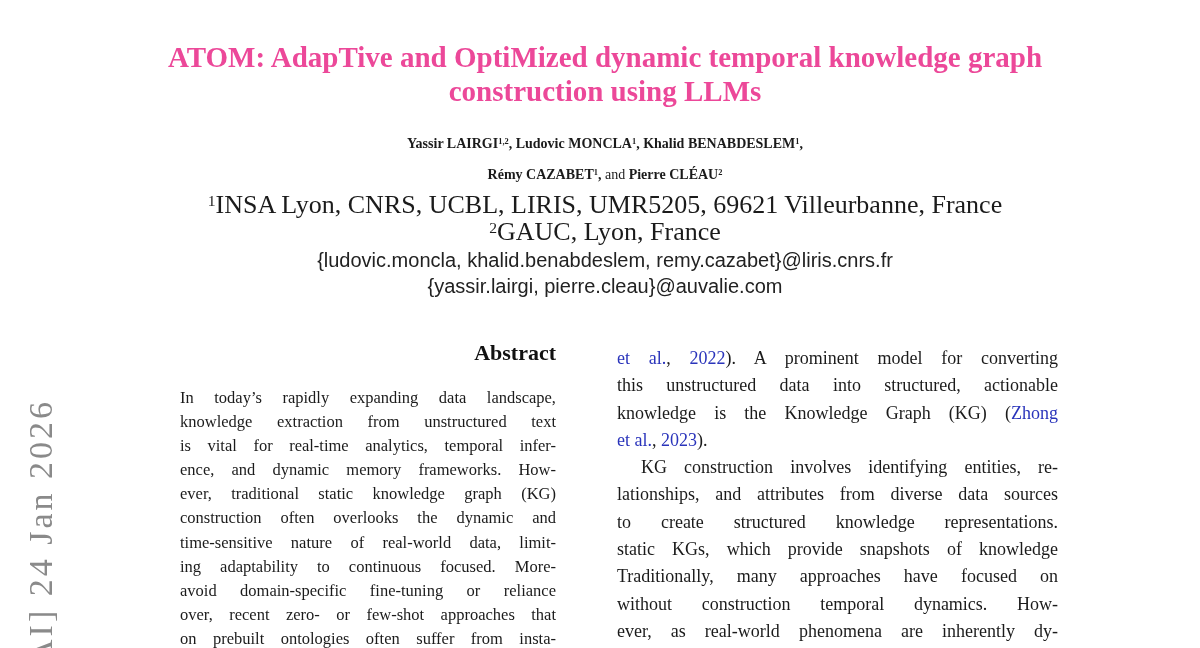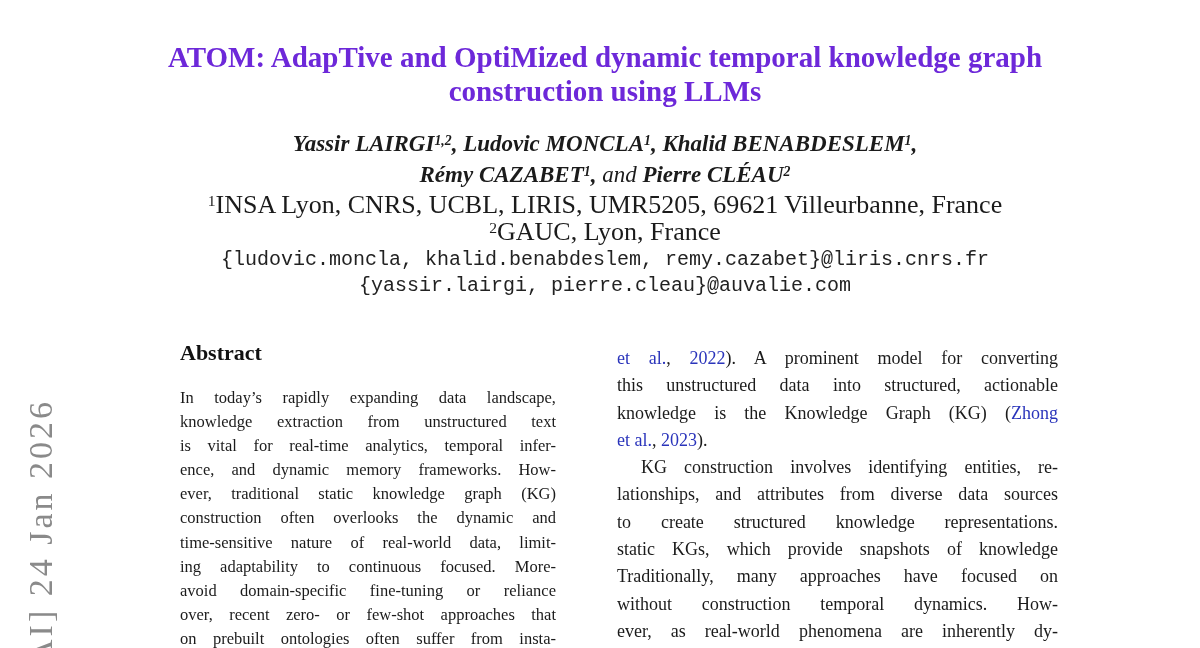--- a/index.html
+++ b/index.html
@@ -9,42 +9,42 @@
     background:#ffffff; color:#1b1b1b;
     font-family:"Liberation Serif","DejaVu Serif",serif;
   }
   .arxiv-stamp {
     position:absolute; left:22px; top:664px;
     transform:rotate(-90deg); transform-origin:0 0;
     white-space:nowrap; font-size:34px; letter-spacing:3px;
     color:#8a8a8a; font-family:"Liberation Serif","DejaVu Serif",serif;
   }
   .hdr { position:absolute; left:100px; width:1010px; text-align:center; }
-  .title { top:40px; font-size:29px; font-weight:700; line-height:34px; color:#6d28d9; }
-  .authors { font-size:23px; font-weight:700; line-height:26px;font-style:italic; }
+  .title { top:40px; font-size:29px; font-weight:700; line-height:34px; color:#ec4899; }
+  .authors { font-size:14px; font-weight:700; line-height:26px; }
   .authors-1 { top:131px; }
   .authors-2 { top:162px; }
   .affil { font-size:26px; line-height:25px; }
   .affil-1 { top:192px; }
   .affil-2 { top:219px;font-family:Liberation Serif, serif; }
   .email {
-    font-family:Liberation Mono, monospace;
+    font-family:Liberation Sans, sans-serif;
     font-size:20px; line-height:24px; color:#222;
   }
   .email-1 { top:248px; }
   .email-2 { top:274px; }
   sup { font-size:0.60em; vertical-align:0.45em; line-height:0; }
   .rm { font-weight:400; }
   .cite { color:#2a34bb; }
   .col { position:absolute; }
   .col-left { left:180px; top:386px; width:376px; font-size:16.5px; line-height:24.1px; }
   .col-right { left:617px; top:345px; width:441px; font-size:18px;  line-height:27.3px; }
   .abs-head {
     position:absolute; left:180px; top:340px; width:376px;
-    text-align:left; font-size:22px; font-weight:700; color:#111;
+    text-align:right; font-size:22px; font-weight:700; color:#111;
   }
   .jline { text-align:justify; text-align-last:justify; }
   .jline.pend { text-align-last:left; }
   .jline.indent { text-indent:24px; }
 </style>
 </head>
 <body>
 
 <div class="page">
 

